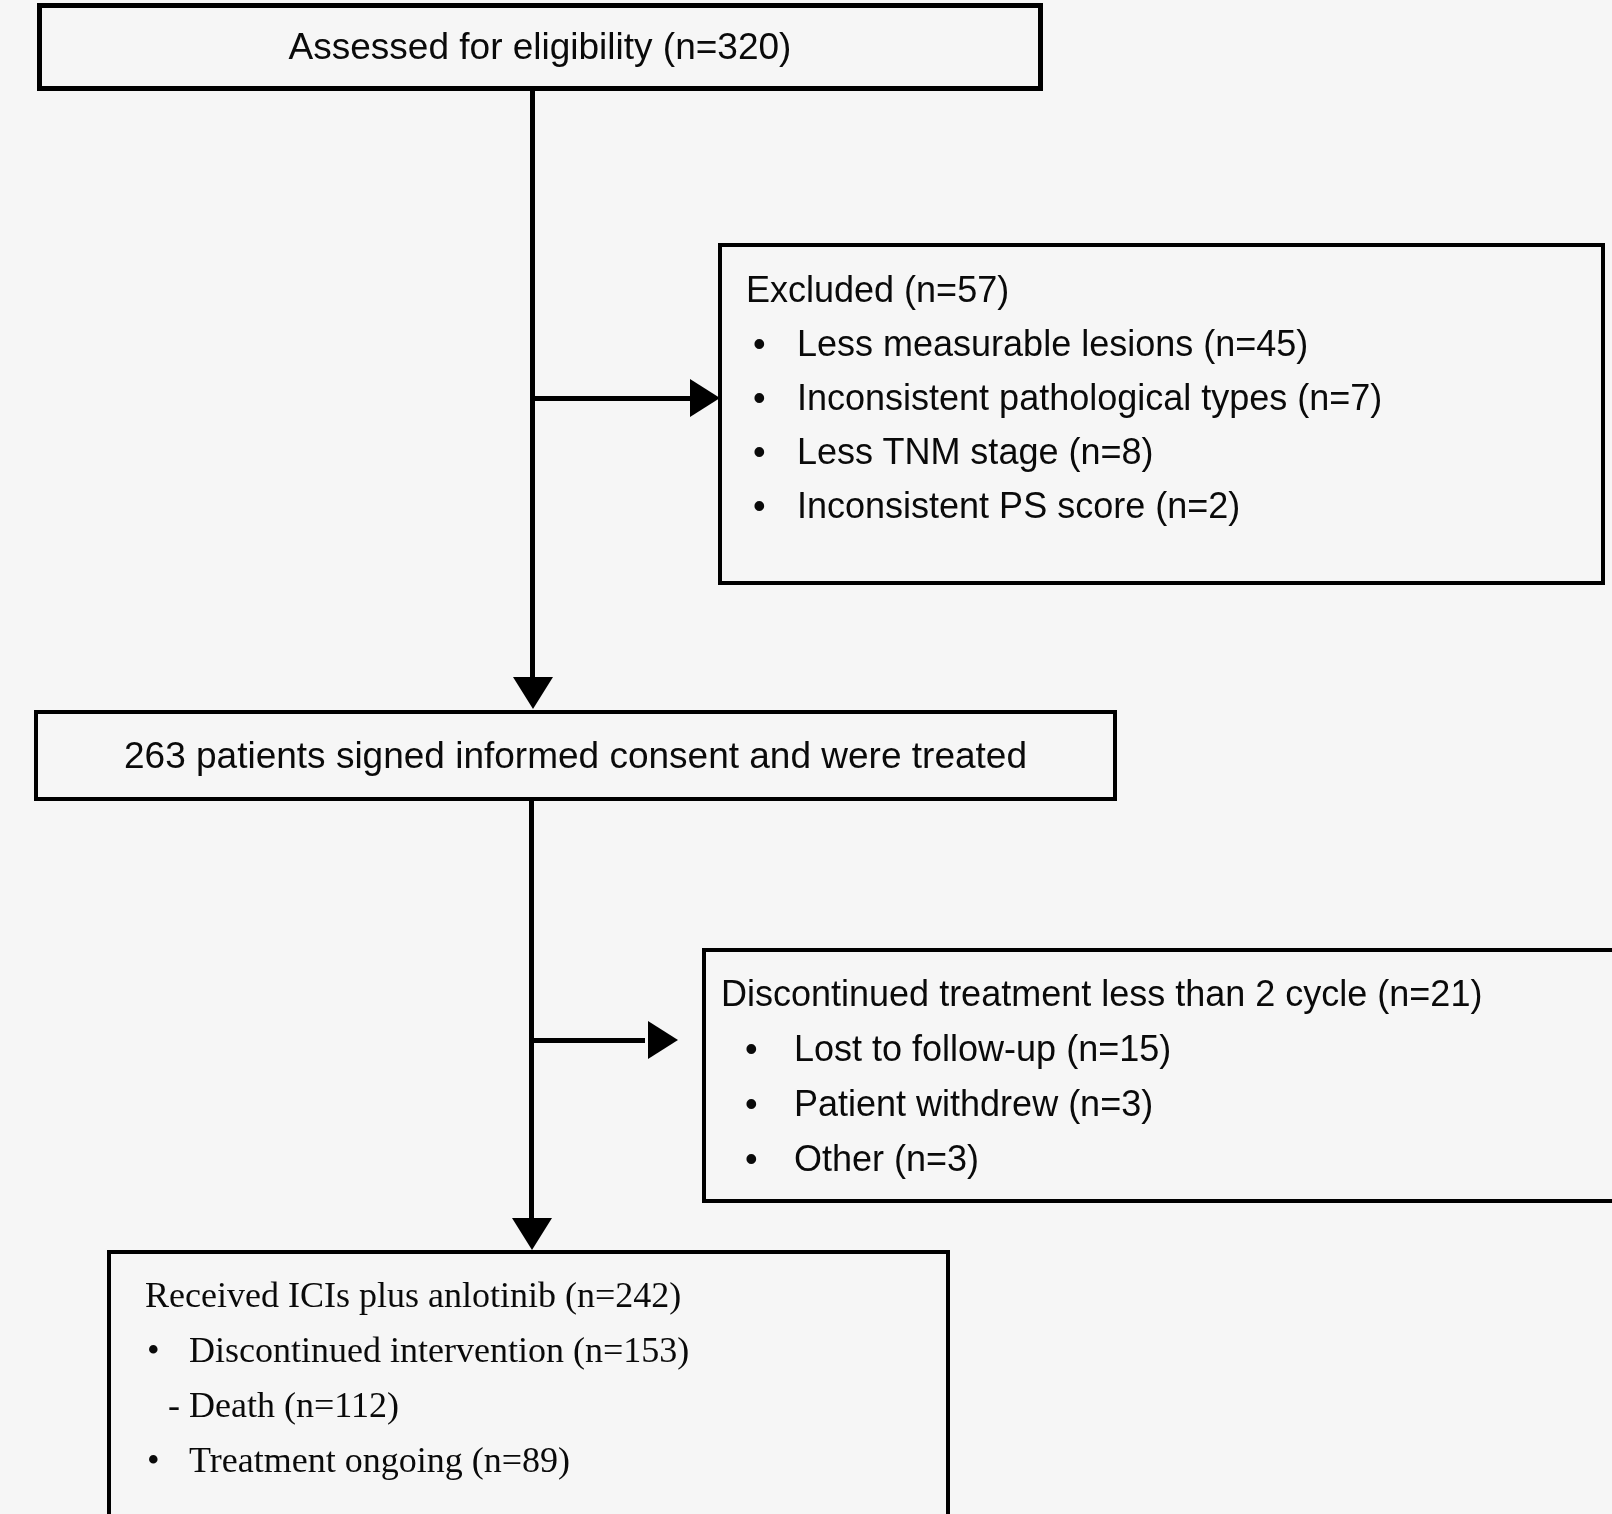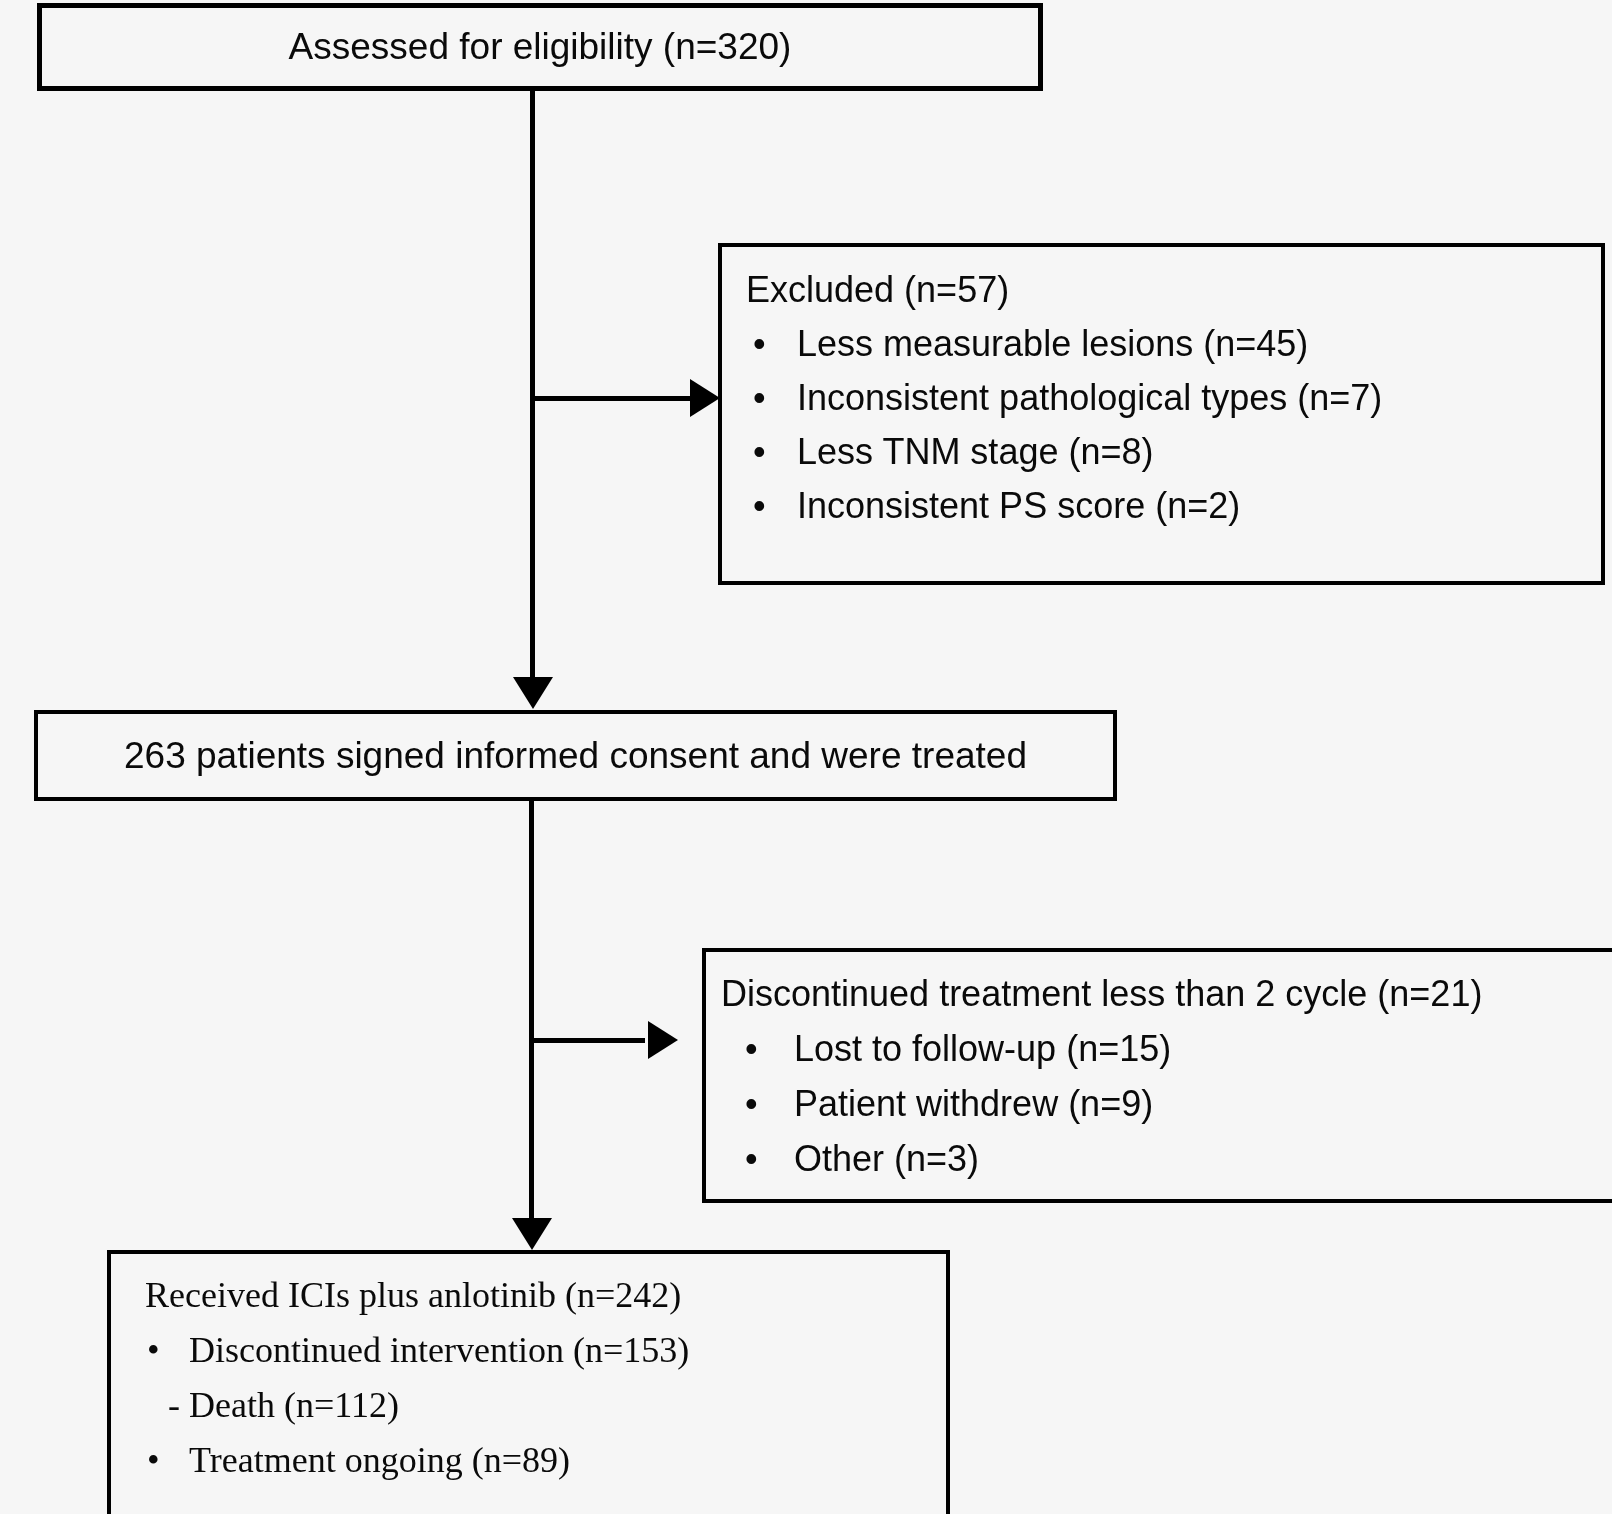--- a/index.html
+++ b/index.html
@@ -133,21 +133,21 @@
   <div class="arrow arrow-down" id="arrow-down-2"></div>
 
   <div class="box" id="box-discontinued">
     <div class="tline title">Discontinued treatment less than 2 cycle (n=21)</div>
     <div class="tline li">
       <span class="dot">•</span>
       <span>Lost to follow-up (n=15)</span>
     </div>
     <div class="tline li">
       <span class="dot">•</span>
-      <span>Patient withdrew (n=9)</span>
+      <span>Patient withdrew (n=3)</span>
     </div>
     <div class="tline li">
       <span class="dot">•</span>
       <span>Other (n=3)</span>
     </div>
   </div>
 
   <div class="box" id="box-received">
     <div class="tline title">Received ICIs plus anlotinib (n=242)</div>
     <div class="tline li">

